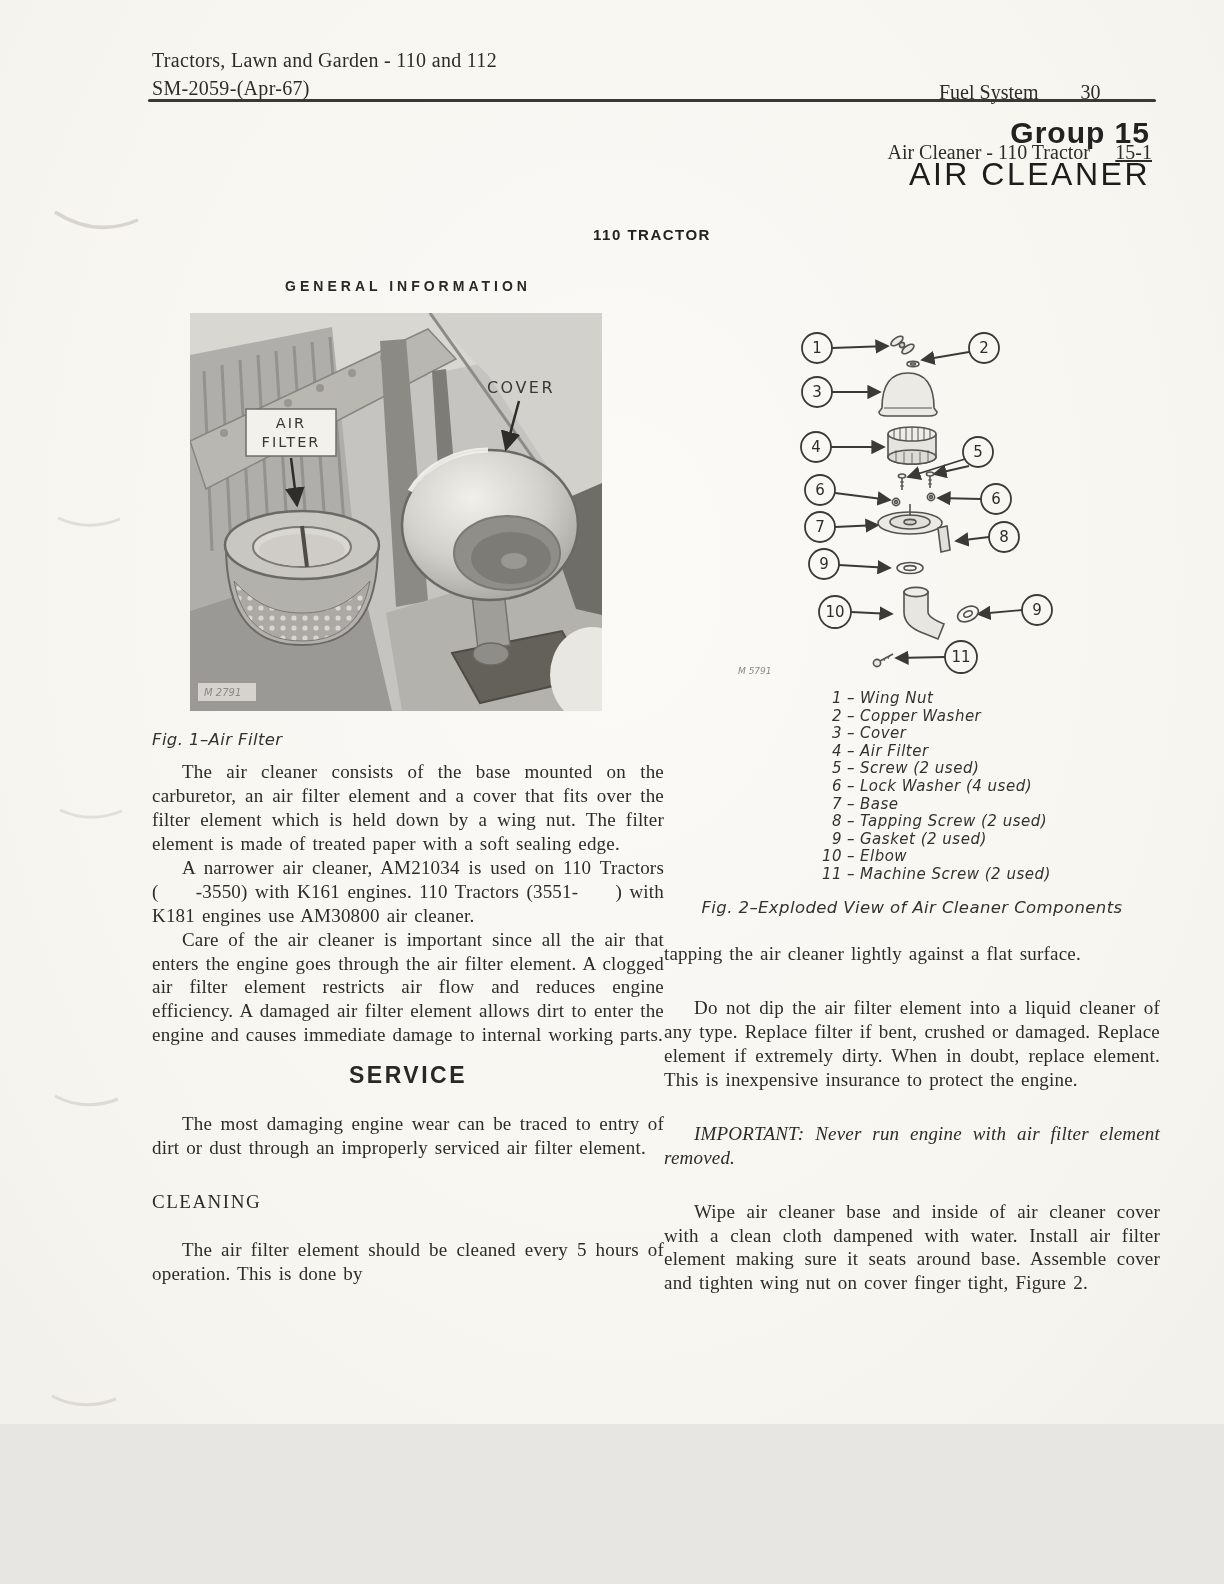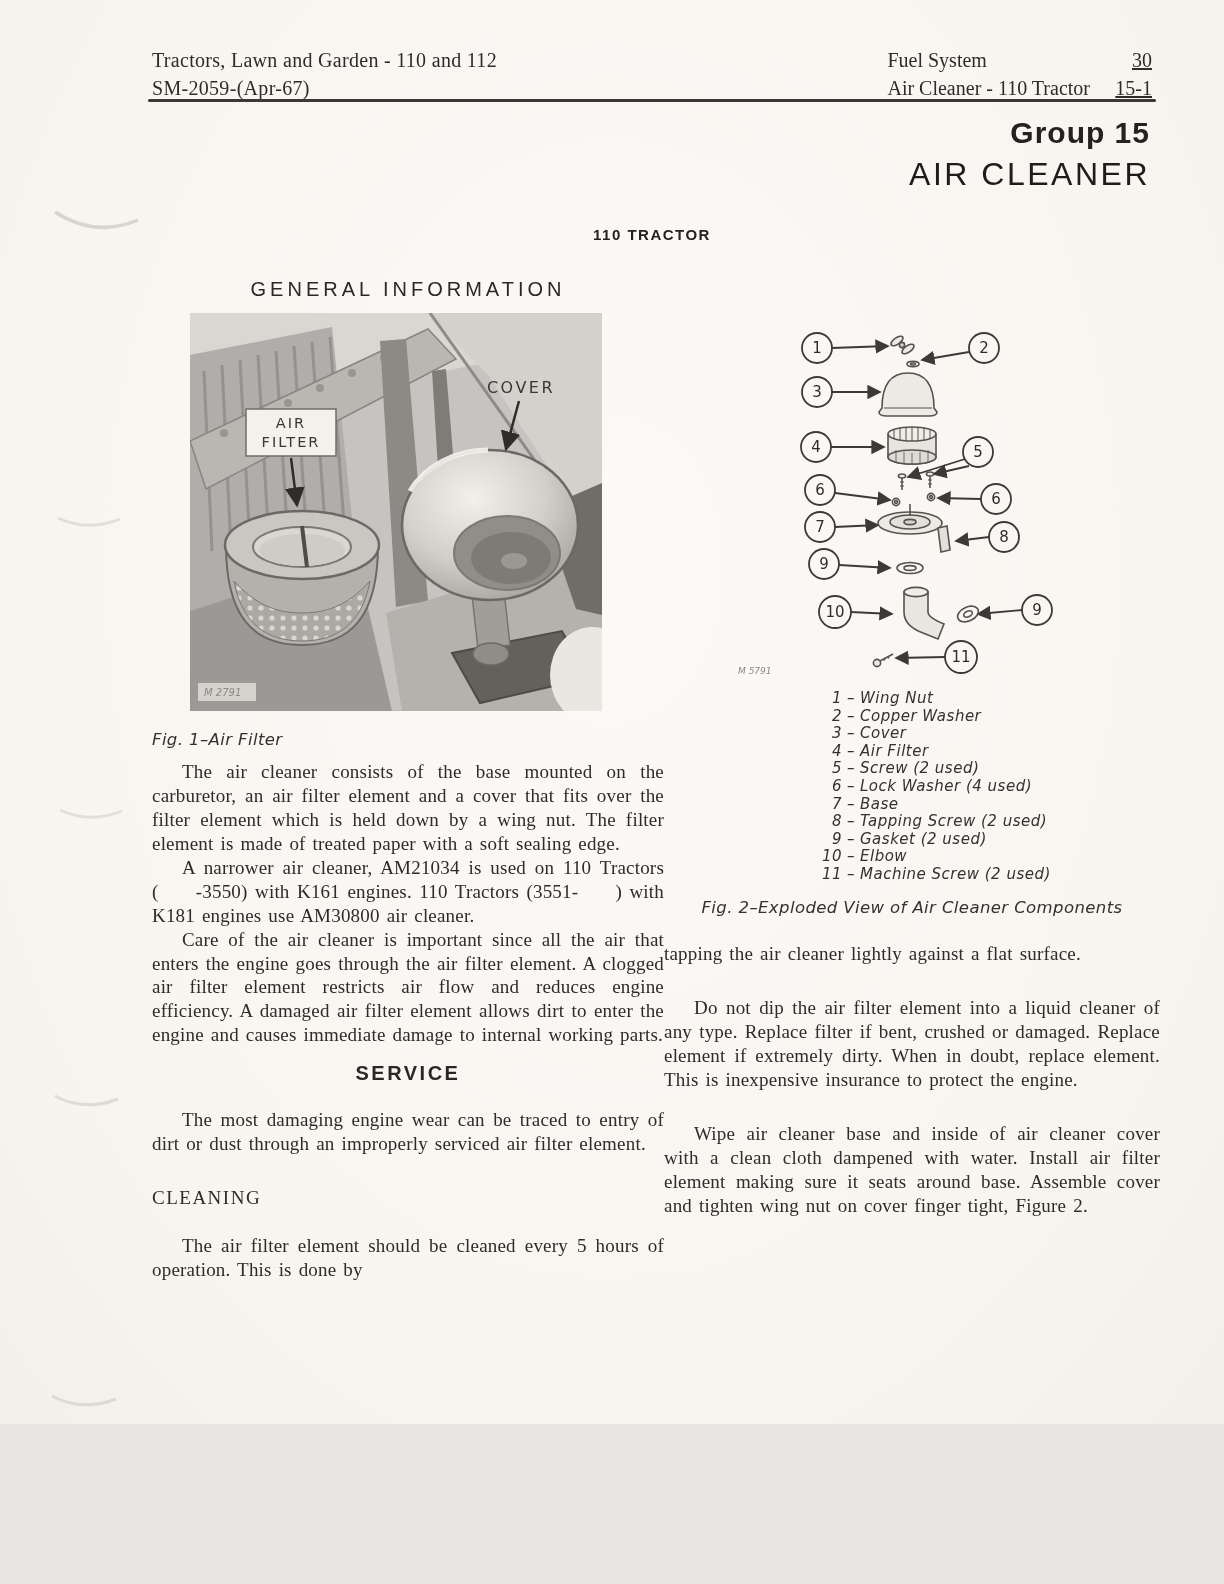--- a/index.html
+++ b/index.html
@@ -8,45 +8,45 @@
     background:
       radial-gradient(ellipse at 50% 40%, #fbfaf6 0%, #f7f5f0 70%, #f2f0ea 100%);
     font-family:"Liberation Serif", serif;
     color:#2e2c28;
     overflow:hidden;
   }
   .abs{position:absolute;}
   
   .hdr-left{left:152px;top:46px;font-size:20px;line-height:1.42;letter-spacing:.3px;}
   .hdr-right{right:72px;top:46px;font-size:20px;line-height:1.42;text-align:right;}
-  .hdr-line{display:flex;justify-content:space-between;}
+  .hdr-line{display:flex;justify-content:center;margin-top:32px;}
   .hdr-num{width:62px;text-align:right;text-decoration:underline;}
   .hdr-rule{left:148px;top:99px;width:1008px;height:3px;background:#3b3935;border-radius:2px;}
   
   .sans{font-family:"Liberation Sans", sans-serif;}
   .group-title{right:74px;top:116px;font-size:30px;font-weight:bold;letter-spacing:1px;color:#242220;}
   .section-title{right:74px;top:156px;font-size:32px;font-weight:normal;letter-spacing:2.5px;color:#1f1d1b;}
   .subsection-title{left:392px;top:226px;width:520px;text-align:center;font-size:15px;font-weight:bold;letter-spacing:1.5px;color:#242220;}
-  .geninfo{left:152px;top:278px;width:512px;text-align:center;font-size:20px;font-weight:normal;letter-spacing:4px;color:#2a2826;}
+  .geninfo{left:152px;top:278px;width:512px;text-align:center;font-size:14px;font-weight:bold;letter-spacing:4px;color:#2a2826;}
   
   .fig1{left:190px;top:313px;width:412px;height:398px;}
   .fig1-cap{left:152px;top:730px;width:512px;text-align:left;}
   .fig2{left:722px;top:316px;width:344px;height:364px;}
   .fig2-cap{left:664px;top:898px;width:496px;text-align:center;}
   .hand{font-family:"DejaVu Sans", sans-serif;font-style:italic;color:#34322e;}
   .caption{font-size:16.5px;letter-spacing:.4px;}
   
   .bodycol{font-size:19px;line-height:1.26;text-align:justify;word-spacing:2px;letter-spacing:.2px;}
   .left-text{left:152px;top:760px;width:512px;}
   .right-text{left:664px;top:942px;width:496px;}
   .bodycol p{margin:0;text-indent:30px;}
   .left-text p{margin-bottom:0;}
   .right-text p{margin-bottom:30px;}
   .right-text p.noindent{text-indent:0;}
-  .svc-head{text-align:center;font-size:20px;font-weight:bold;letter-spacing:2.5px;margin:14px 0 22px 0;color:#2a2826;}
+  .svc-head{text-align:center;font-size:23px;font-weight:bold;letter-spacing:2.5px;margin:14px 0 22px 0;color:#2a2826;}
   .cln-head{font-size:19px;letter-spacing:1.5px;margin:30px 0 24px 0;text-indent:0 !important;}
   .italicp{font-style:italic;}
   
   .parts{left:818px;top:690px;width:300px;}
   .part-row{display:flex;font-size:15px;line-height:17.6px;letter-spacing:.5px;}
   .pnum{width:24px;text-align:right;flex:none;}
   .pdash{width:18px;text-align:center;flex:none;}
   
   .litho-rule{left:152px;top:1444px;width:338px;height:2px;background:#4a4843;}
   .litho{left:152px;top:1452px;font-size:13px;letter-spacing:.5px;font-style:italic;}
@@ -355,19 +355,20 @@
         <span class="pnum">11</span>
         <span class="pdash">–</span>
         <span class="plabel">Machine Screw (2 used)</span>
       </div>
   </div>
   <div class="abs hand caption fig2-cap">Fig. 2–Exploded View of Air Cleaner Components</div>
 
   <div class="abs bodycol right-text">
     <p class="noindent">tapping the air cleaner lightly against a flat surface.</p>
     <p>Do not dip the air filter element into a liquid cleaner of any type. Replace filter if bent, crushed or damaged. Replace element if extremely dirty. When in doubt, replace element. This is inexpensive insurance to protect the engine.</p>
+    <p class="italicp">IMPORTANT: Never run engine with air filter element removed.</p>
     <p>Wipe air cleaner base and inside of air cleaner cover with a clean cloth dampened with water. Install air filter element making sure it seats around base. Assemble cover and tighten wing nut on cover finger tight, Figure 2.</p>
   </div>
 
   <div class="abs litho-rule"></div>
   <div class="abs litho">Litho in U.S.A.</div>
 
 </div>
 
 </body></html>

